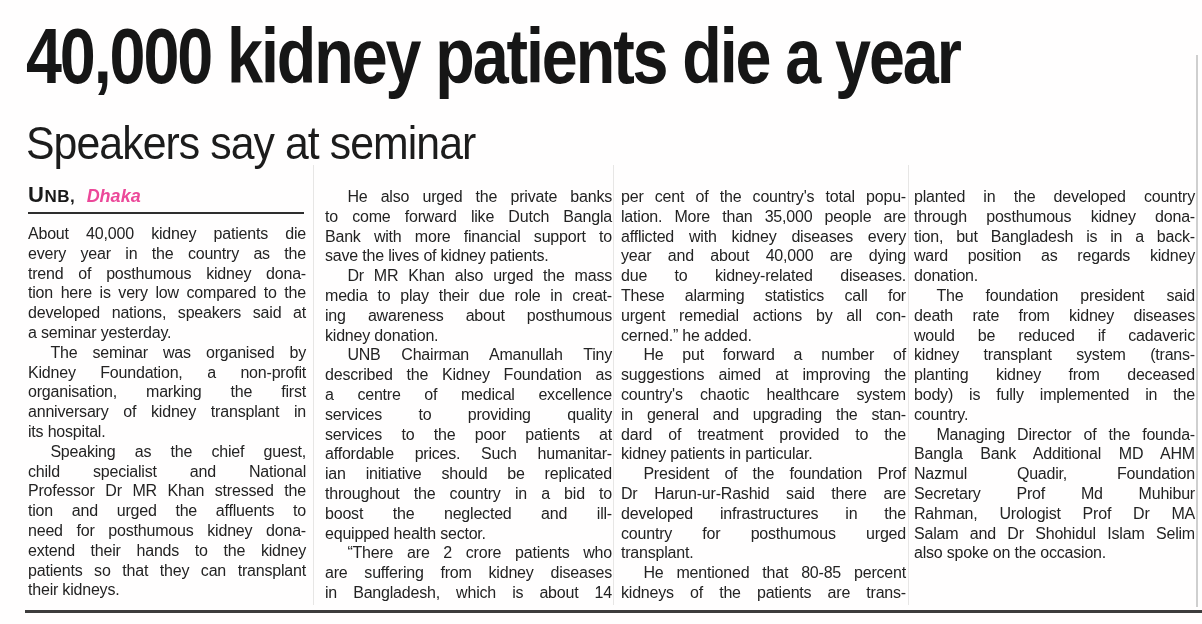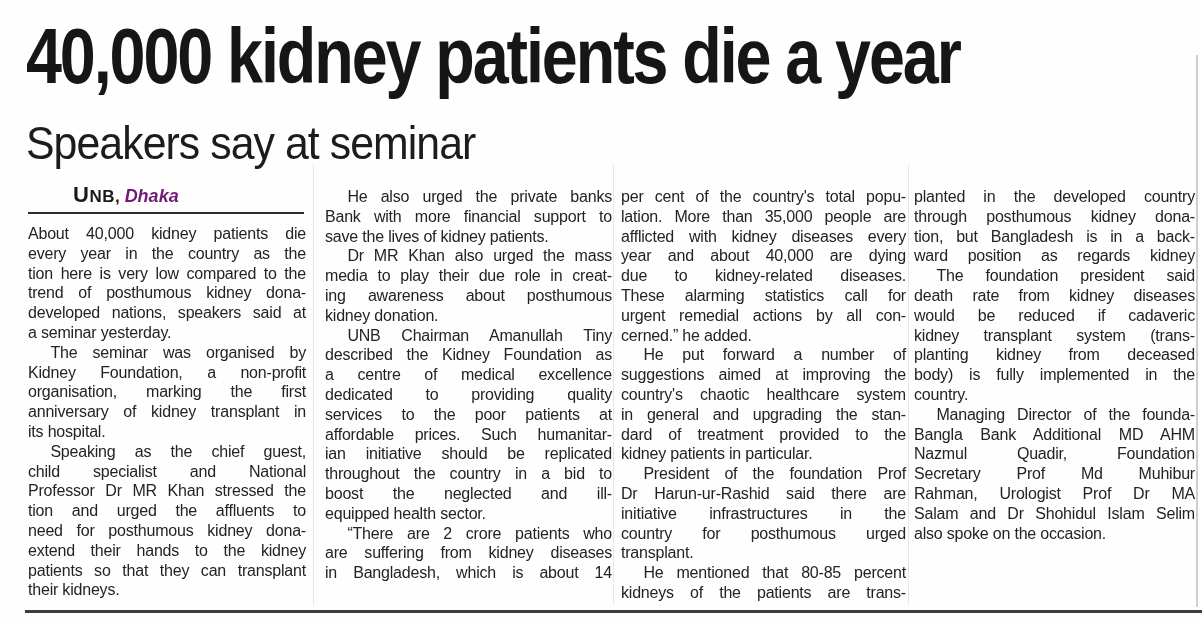--- a/index.html
+++ b/index.html
@@ -23,23 +23,23 @@
     position:absolute; left:26px; top:120px;
     white-space:nowrap; line-height:1;
   }
   .subheadline .sh-inner {
     display:inline-block;
     font-size:46px; font-weight:400; letter-spacing:-1px;
     color:#1c1c1c;
     transform:scaleX(0.93); transform-origin:0 50%;
   }
   .byline { position:absolute; left:28px; top:182px; white-space:nowrap; }
-  .byline .agency { display:inline-block; font-weight:700; font-size:17px; color:#191919; letter-spacing:0.5px;margin-left:45px; }
+  .byline .agency { display:inline-block; font-weight:700; font-size:17px; color:#191919; letter-spacing:0.5px; }
   .byline .agency::first-letter { font-size:22px; }
-  .byline .place { font-style:italic; font-weight:700; font-size:18px; margin-left:0; color:#701a75; }
+  .byline .place { font-style:italic; font-weight:700; font-size:18px; margin-left:7px; color:#ec4899; }
   .byline-rule {
     position:absolute; left:28px; top:212px; width:276px; height:2px;
     background:#2e2e2e;
   }
   .col { position:absolute; }
   .col-1 { left:28px;  top:224px; width:278px; }
   .col-2 { left:325px; top:187px; width:287px; }
   .col-3 { left:621px; top:187px; width:285px; }
   .col-4 { left:914px; top:187px; width:281px; }
   .ln {
@@ -77,50 +77,51 @@
 
   <div class="byline">
     <span class="agency">UNB,</span>
     <span class="place">Dhaka</span>
   </div>
   <div class="byline-rule"></div>
 
   <div class="col col-1">
       <div class="ln j">About 40,000 kidney patients die</div>
       <div class="ln j">every year in the country as the</div>
+      <div class="ln j">trend of posthumous kidney dona-</div>
       <div class="ln j">tion here is very low compared to the</div>
-      <div class="ln j">trend of posthumous kidney dona-</div>
       <div class="ln j">developed nations, speakers said at</div>
       <div class="ln e">a seminar yesterday.</div>
       <div class="ln j ind">The seminar was organised by</div>
       <div class="ln j">Kidney Foundation, a non-profit</div>
       <div class="ln j">organisation, marking the first</div>
       <div class="ln j">anniversary of kidney transplant in</div>
       <div class="ln e">its hospital.</div>
       <div class="ln j ind">Speaking as the chief guest,</div>
       <div class="ln j">child specialist and National</div>
       <div class="ln j">Professor Dr MR Khan stressed the</div>
       <div class="ln j">tion and urged the affluents to</div>
       <div class="ln j">need for posthumous kidney dona-</div>
       <div class="ln j">extend their hands to the kidney</div>
       <div class="ln j">patients so that they can transplant</div>
       <div class="ln e">their kidneys.</div>
     </div>
   <div class="col col-2">
       <div class="ln j ind">He also urged the private banks</div>
+      <div class="ln j">to come forward like Dutch Bangla</div>
       <div class="ln j">Bank with more financial support to</div>
       <div class="ln e">save the lives of kidney patients.</div>
       <div class="ln j ind">Dr MR Khan also urged the mass</div>
       <div class="ln j">media to play their due role in creat-</div>
       <div class="ln j">ing awareness about posthumous</div>
       <div class="ln e">kidney donation.</div>
       <div class="ln j ind">UNB Chairman Amanullah Tiny</div>
       <div class="ln j">described the Kidney Foundation as</div>
       <div class="ln j">a centre of medical excellence</div>
-      <div class="ln j">dedicated to providing quality</div>
+      <div class="ln j">services to providing quality</div>
       <div class="ln j">services to the poor patients at</div>
       <div class="ln j">affordable prices. Such humanitar-</div>
       <div class="ln j">ian initiative should be replicated</div>
       <div class="ln j">throughout the country in a bid to</div>
       <div class="ln j">boost the neglected and ill-</div>
       <div class="ln e">equipped health sector.</div>
       <div class="ln j ind">“There are 2 crore patients who</div>
       <div class="ln j">are suffering from kidney diseases</div>
       <div class="ln j">in Bangladesh, which is about 14</div>
     </div>
@@ -134,31 +135,32 @@
       <div class="ln j">urgent remedial actions by all con-</div>
       <div class="ln e">cerned.” he added.</div>
       <div class="ln j ind">He put forward a number of</div>
       <div class="ln j">suggestions aimed at improving the</div>
       <div class="ln j">country's chaotic healthcare system</div>
       <div class="ln j">in general and upgrading the stan-</div>
       <div class="ln j">dard of treatment provided to the</div>
       <div class="ln e">kidney patients in particular.</div>
       <div class="ln j ind">President of the foundation Prof</div>
       <div class="ln j">Dr Harun-ur-Rashid said there are</div>
-      <div class="ln j">initiative infrastructures in the</div>
+      <div class="ln j">developed infrastructures in the</div>
       <div class="ln j">country for posthumous urged</div>
       <div class="ln e">transplant.</div>
       <div class="ln j ind">He mentioned that 80-85 percent</div>
       <div class="ln j">kidneys of the patients are trans-</div>
     </div>
   <div class="col col-4">
       <div class="ln j">planted in the developed country</div>
       <div class="ln j">through posthumous kidney dona-</div>
       <div class="ln j">tion, but Bangladesh is in a back-</div>
       <div class="ln j">ward position as regards kidney</div>
+      <div class="ln e">donation.</div>
       <div class="ln j ind">The foundation president said</div>
       <div class="ln j">death rate from kidney diseases</div>
       <div class="ln j">would be reduced if cadaveric</div>
       <div class="ln j">kidney transplant system (trans-</div>
       <div class="ln j">planting kidney from deceased</div>
       <div class="ln j">body) is fully implemented in the</div>
       <div class="ln e">country.</div>
       <div class="ln j ind">Managing Director of the founda-</div>
       <div class="ln j">Bangla Bank Additional MD AHM</div>
       <div class="ln j">Nazmul Quadir, Foundation</div>

